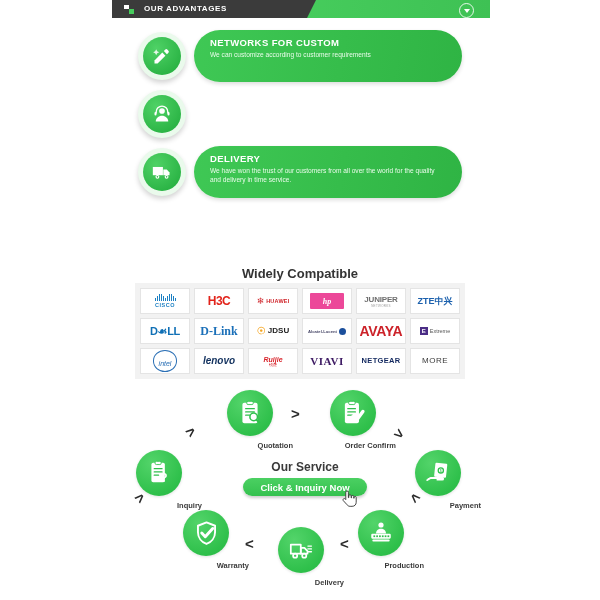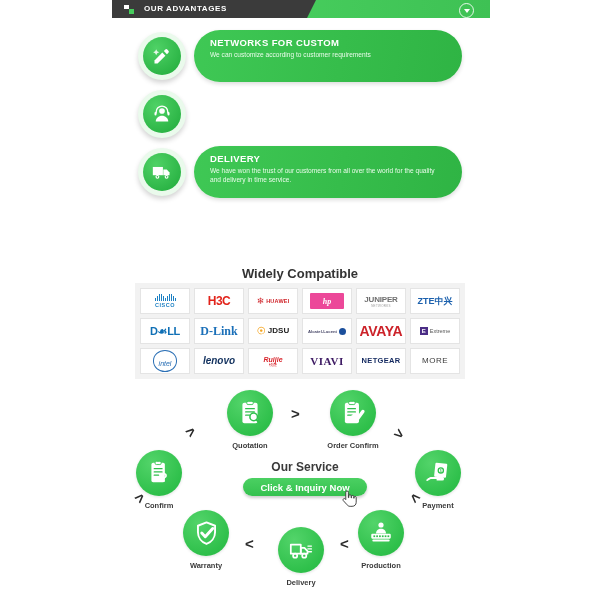--- a/index.html
+++ b/index.html
@@ -91,21 +91,21 @@
   
   .intel{border:1px solid #2a6fb5;border-radius:50%/50%;padding:1px 5px;}
   .intel span{font-size:7px;color:#2a6fb5;font-style:italic;}
   
   .rj{display:flex;flex-direction:column;align-items:center;line-height:1;}
   .rj .a{font-size:7px;color:#d8232a;font-weight:bold;font-style:italic;}
   .rj .b{font-size:4px;color:#d8232a;}
 
   
   .flow{position:absolute;left:0;top:382px;width:600px;height:210px;}
-  .node{position:absolute;width:86px;text-align:center;}
+  .node{position:absolute;width:86px;text-align:right;}
   .node .circ{width:46px;height:46px;border-radius:50%;margin:0 auto;
     background:radial-gradient(circle at 35% 28%,#53d46a 0%,#2fc04b 70%,#27b643 100%);
     display:flex;align-items:center;justify-content:center;
     box-shadow:0 1px 3px rgba(0,0,0,.12);}
   .node .lbl{margin-top:5px;font-size:7.5px;color:#3a3a3a;font-weight:bold;}
   .arw{position:absolute;color:#2b2b2b;font-size:15px;font-weight:bold;line-height:1;}
 
   .svc-title{position:absolute;left:230px;top:78px;width:150px;text-align:center;
     font-size:12px;color:#3a3a3a;font-weight:bold;}
   .svc-btn{position:absolute;left:243px;top:96px;width:124px;height:18px;border-radius:9px;
@@ -396,21 +396,21 @@
       <div class="circ">
         <svg width="26" height="26" viewBox="0 0 24 24">
             <rect x="5" y="2.6" width="12.4" height="18" rx="1.6" fill="#ffffff"></rect>
             <rect x="8.4" y="1.2" width="5.6" height="3" rx="1.2" fill="#ffffff" stroke="#2fc04b" stroke-width=".8"></rect>
             <g stroke="#2fc04b" stroke-width="1.2" stroke-linecap="round">
               <path d="M7.6 8h7.2M7.6 11h7.2M7.6 14h4"></path>
             </g>
             <text x="16.4" y="20" font-size="11" fill="#ffffff" text-anchor="middle" font-weight="bold" font-family="Liberation Sans, sans-serif">?</text>
           </svg>
       </div>
-      <div class="lbl">Confirm</div>
+      <div class="lbl">Inquiry</div>
     </div>
 
     <div class="arw" style="left:186px;top:42px;transform:rotate(-40deg);">&gt;</div>
     <div class="arw" style="left:291px;top:24px;">&gt;</div>
     <div class="arw" style="left:395px;top:44px;transform:rotate(40deg);">&gt;</div>
     <div class="arw" style="left:411px;top:108px;transform:rotate(45deg);">&lt;</div>
     <div class="arw" style="left:340px;top:154px;">&lt;</div>
     <div class="arw" style="left:245px;top:154px;">&lt;</div>
     <div class="arw" style="left:135px;top:108px;transform:rotate(-45deg);">&gt;</div>
 

